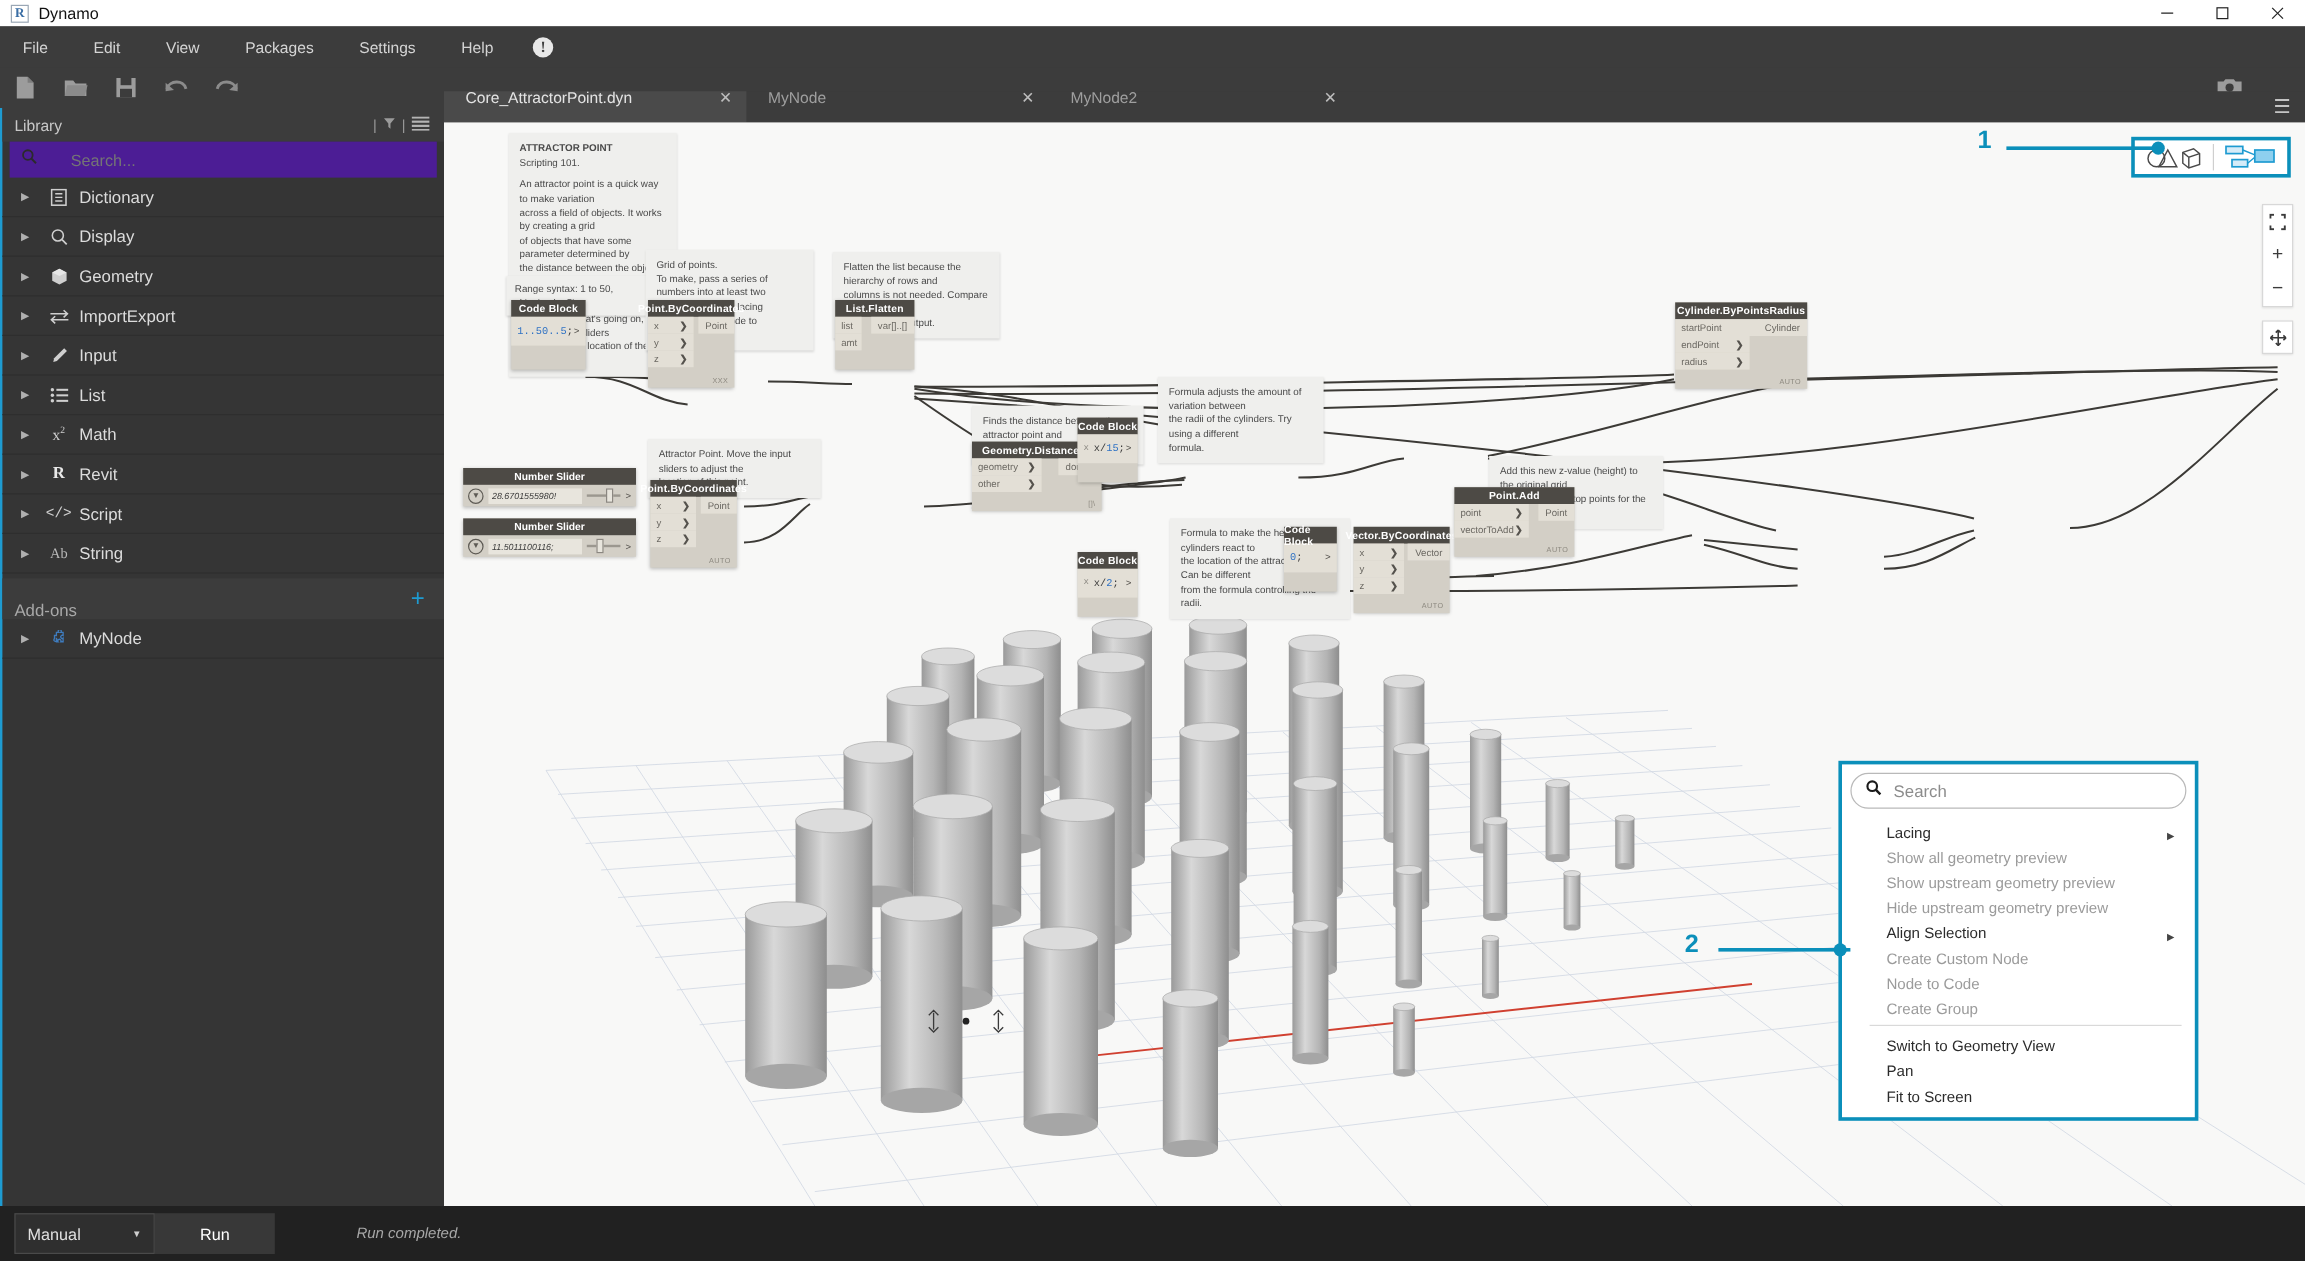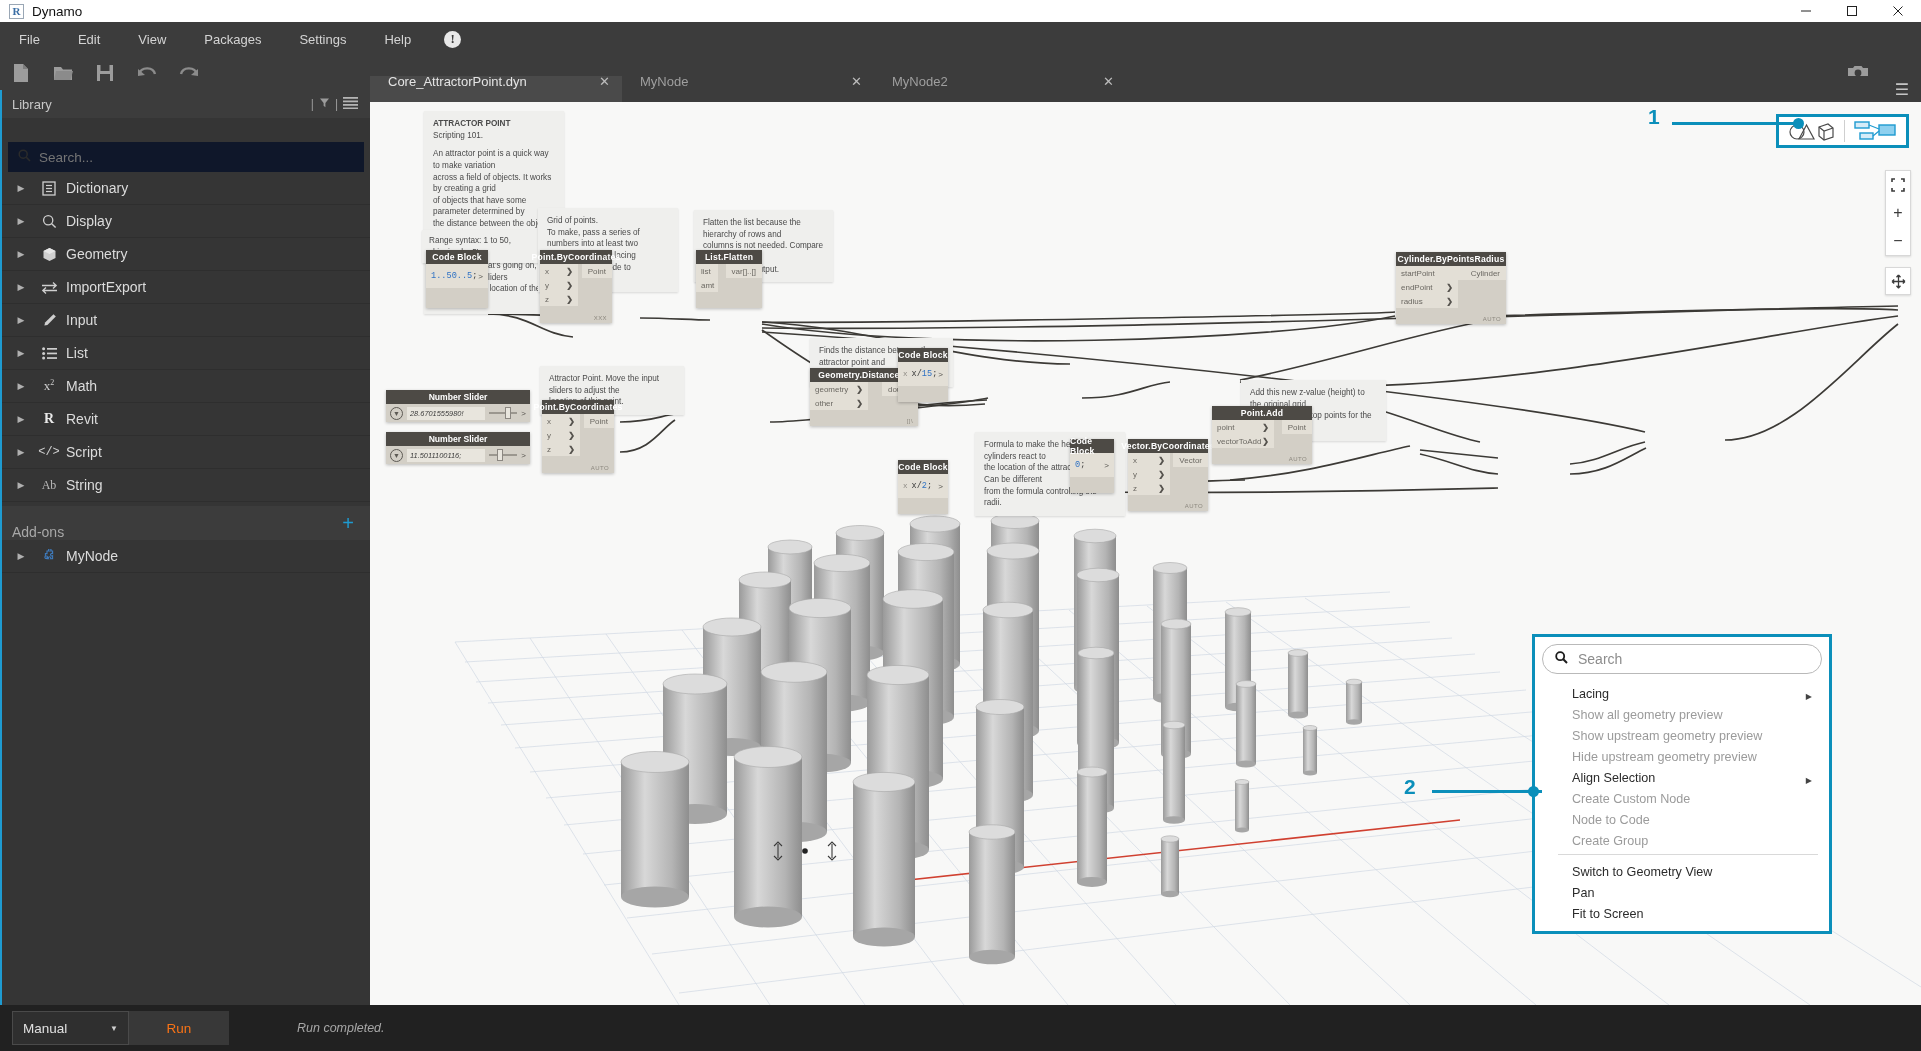--- a/index.html
+++ b/index.html
@@ -64,22 +64,22 @@
     background: #353535; border-left: 2px solid #1e9bd1;
   }
   #libheader {
     height: 28px; background: #3c3c3c; display: flex; align-items: center;
     padding-left: 10px;
   }
   #libheader .lbl { font-size: 13px; color: #c8c8c8; }
   #libheader .tools { margin-left: auto; display: flex; align-items: center;
     padding-right: 12px; gap: 5px; color: #9b9b9b; font-size: 12px; }
   #searchbar {
-    height: 30px; margin: 24px 6px 0 6px; background: #0f172a;
-    display: flex; align-items: center; padding-left: 10px;
+    height: 30px; margin: 0 6px 0 6px; background: #4c1d95;
+    display: flex; align-items: center; padding-left: 10px; gap: 20px;
   }
   #searchbar .si { margin-right: 8px; }
   #searchbar input {
     border: 0; outline: 0; flex: 1; font-size: 13.5px; color: #888;
     font-family: "Liberation Sans", sans-serif; background: transparent;
   }
   .libitem {
     height: 33px; display: flex; align-items: center;
     border-bottom: 1px solid #2e2e2e; padding-left: 8px;
   }
@@ -224,21 +224,21 @@
   
   #statusbar { position: absolute; left: 0; top: 1005px; width: 1921px;
     height: 46px; background: #212121; display: flex; align-items: center; }
   #runmode { margin-left: 12px; width: 117px; height: 34px;
     background: #2f2f2f; border: 1px solid #4a4a4a; display: flex;
     align-items: center; padding: 0 10px; }
   #runmode .t { font-size: 13.5px; color: #e0e0e0; }
   #runmode .cv { margin-left: auto; color: #cfcfcf; font-size: 8px; }
   #runbtn { width: 100px; height: 34px; background: #383838;
     display: flex; align-items: center; justify-content: center;
-    font-size: 13.5px; color: #f97316; }
+    font-size: 13.5px; color: #ffffff; }
   #runstatus { margin-left: 68px; font-size: 12.5px; color: #a7a7a7;
     font-style: italic; }
 </style>
 </head>
 <body>
 
 <div id="titlebar">
   <div class="logo">R</div>
   <div class="apptitle">Dynamo</div>
   <div class="wbtns">
@@ -771,20 +771,25 @@
   <div class="note" style="left:170px; top:264px; width:144px;">
     <div>Attractor Point.  Move the input sliders to adjust the</div>
     <div>location of this point.</div>
   </div>
 
   <div class="note" style="left:440px; top:236px; width:143px;">
     <div>Finds the distance between the attractor point and</div>
     <div>the base point of the cylinders</div>
   </div>
 
+  <div class="note" style="left:595px; top:212px; width:138px;">
+    <div>Formula adjusts the amount of variation between</div>
+    <div>the radii of the cylinders.  Try using a different</div>
+    <div>formula.</div>
+  </div>
 
   <div class="note" style="left:605px; top:330px; width:150px;">
     <div>Formula to make the height of the cylinders react to</div>
     <div>the location of the attractor point.  Can be different</div>
     <div>from the formula controlling the radii.</div>
   </div>
 
   <div class="note" style="left:871px; top:278px; width:145px;">
     <div>Add this new z-value (height) to the original grid</div>
     <div>points to get the top points for the cylinders.</div>

